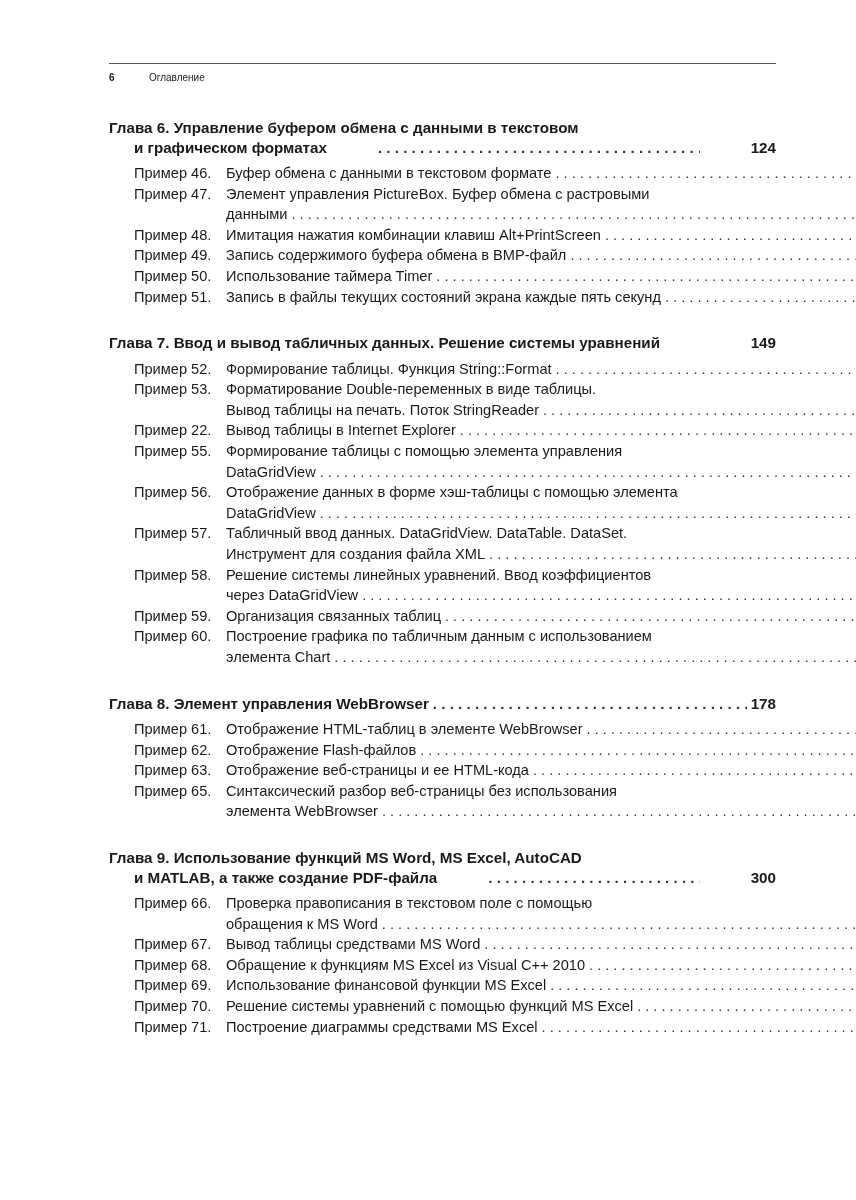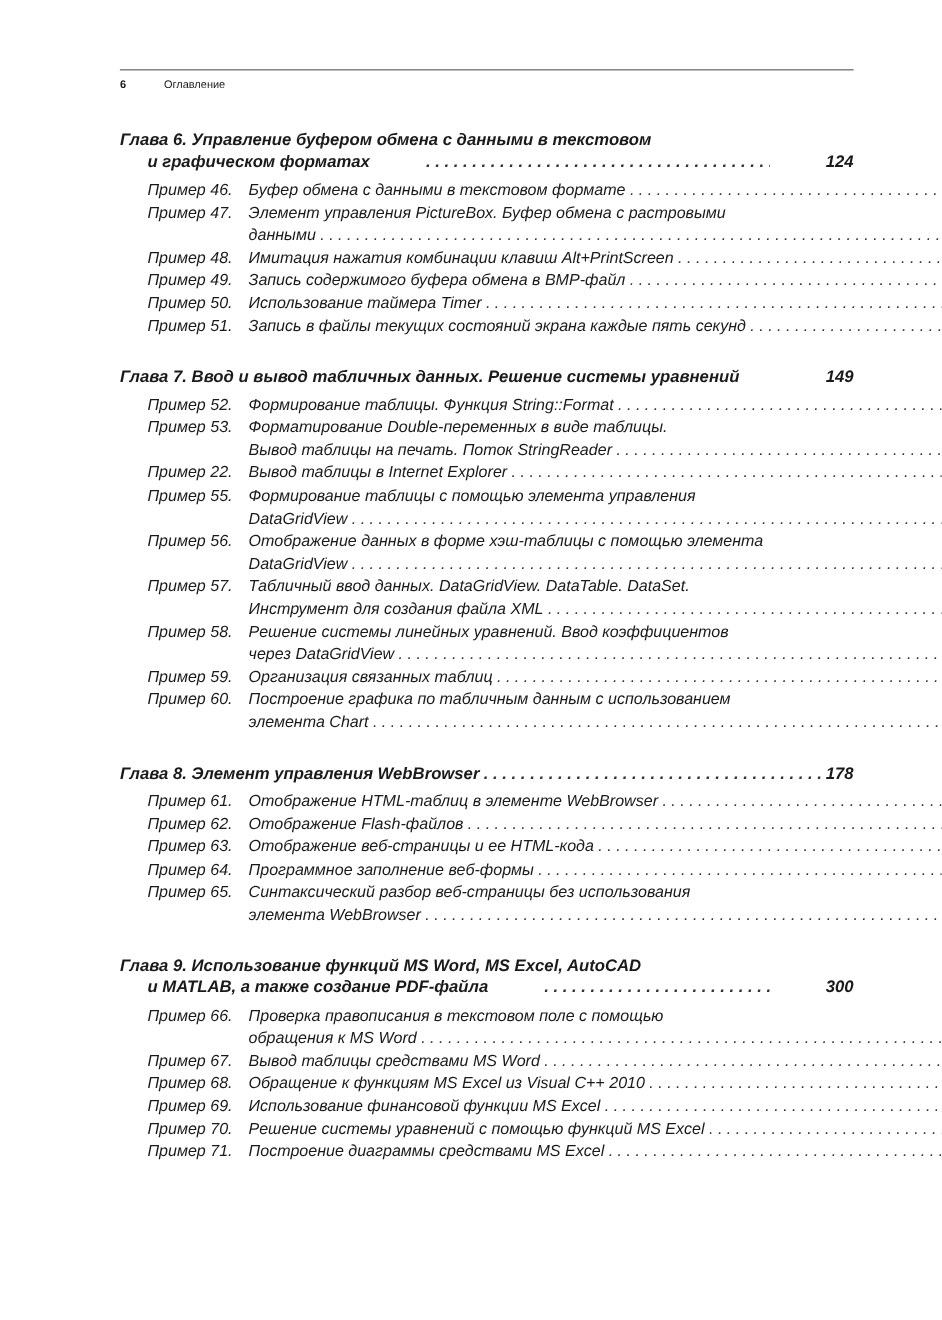--- a/index.html
+++ b/index.html
@@ -1,21 +1,21 @@
 <!DOCTYPE html>
 <html><head>
 <meta charset="utf-8">
 <style>
   html, body { margin: 0; padding: 0; background: #ffffff; }
   body { width: 856px; height: 1200px; position: relative; overflow: hidden;
          font-family: "Liberation Sans", sans-serif; color: #1a1a1a; }
   .rule { position: absolute; left: 109px; top: 63px; width: 667px; height: 1px; background: #555; }
   .header { position: absolute; left: 109px; top: 69px; font-size: 10px; line-height: 18px; }
   .header .num { font-weight: bold; display: inline-block; width: 40px; }
-  .toc { position: absolute; left: 109px; top: 118px; width: 667px; font-style: italic; }
+  .toc { position: absolute; left: 109px; top: 118px; width: 667px; }
   .chapter { margin-bottom: 6px; }
   .chap-line { display: flex; align-items: baseline; font-weight: bold; font-size: 15.2px; line-height: 19.5px; }
   .chap-line.cont { padding-left: 25px; gap: 47px; }
   .entry { display: flex; font-size: 14.6px; line-height: 20.6px; padding-left: 25px; }
   .entry .lbl { width: 92px; flex: 0 0 92px; }
   .entry .body { flex: 1; }
   .line { display: flex; align-items: baseline; }
   .fill { flex: 1; overflow: hidden; white-space: nowrap; margin: 0 4px; letter-spacing: 3.2px; color: #333; }
   .fill::before { content: ". . . . . . . . . . . . . . . . . . . . . . . . . . . . . . . . . . . . . . . . . . . . . . . . . . . . . . . . . . . . . . . . . . . . . . . . . ."; letter-spacing: 0; }
   .chap-line .fill { letter-spacing: 0; }
@@ -246,29 +246,20 @@
         <div class="entry">
           <span class="lbl">Пример 63.</span>
           <div class="body">
             <div class="line">
               <span>Отображение веб-страницы и ее HTML-кода</span>
               <span class="fill"></span>
             </div>
           </div>
         </div>
         <div class="entry">
-          <span class="lbl">Пример 64.</span>
-          <div class="body">
-            <div class="line">
-              <span>Программное заполнение веб-формы</span>
-              <span class="fill"></span>
-            </div>
-          </div>
-        </div>
-        <div class="entry">
           <span class="lbl">Пример 65.</span>
           <div class="body">
             <div class="line">
               <span>Синтаксический разбор веб-страницы без использования</span>
             </div>
             <div class="line">
               <span>элемента WebBrowser</span>
               <span class="fill"></span>
             </div>
           </div>

